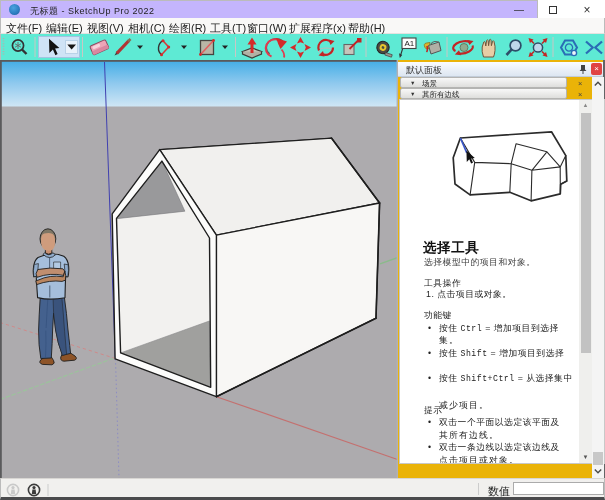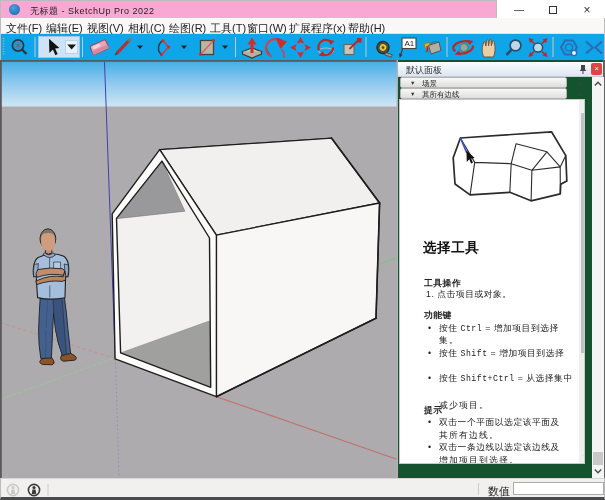--- a/index.html
+++ b/index.html
@@ -1,37 +1,37 @@
 <!DOCTYPE html>
 <html><head><meta charset="utf-8"><style>
 *{margin:0;padding:0;box-sizing:border-box}
 html,body{width:605px;height:500px;overflow:hidden}
 body{font-family:"Liberation Sans",sans-serif;position:relative;background:#fff;font-size:9px;color:#1a1a1a}
-#titlebar{position:absolute;left:0;top:0;width:497px;height:18px;background:#f9a8d4;border-left:1px solid #bbb;border-right:1px solid #bbb;border-top:1px solid #bbb}
+#titlebar{position:absolute;left:0;top:0;width:538px;height:18px;background:#c4b5fd;border-left:1px solid #bbb;border-right:1px solid #bbb;border-top:1px solid #bbb}
 #ticon{position:absolute;left:8px;top:3px;width:11px;height:11px;border-radius:50%;background:radial-gradient(circle at 40% 35%,#4aa3e0 0%,#2e7fc2 55%,#1b5e9e 100%)}
 #ttext{position:absolute;left:29px;top:4px;font-size:9px;letter-spacing:0.5px;color:#222}
 .wbtn{position:absolute;top:0;width:34px;height:18px;text-align:center;color:#333;font-size:10px;line-height:18px}
 #menubar{position:absolute;left:0;top:18px;width:605px;height:16px;background:#f9f8f7;border-left:1px solid #bbb;border-right:1px solid #bbb;border-bottom:1px solid #e4e2e0}
 .mi{position:absolute;top:3px;font-size:11px;color:#222;white-space:nowrap}
-#toolbar{position:absolute;left:0;top:34px;width:605px;height:26px;background:#0ea5e9;border-left:1px solid #bbb;border-right:1px solid #bbb}
+#toolbar{position:absolute;left:0;top:34px;width:605px;height:26px;background:#5eead4;border-left:1px solid #bbb;border-right:1px solid #bbb}
 #selbox{position:absolute;left:37px;top:2px;width:42px;height:22px;background:#cfe3f6;border:1px solid #a3c4e2}
 #seldd{position:absolute;left:64px;top:6px;width:13px;height:14px;background:rgba(255,255,255,0.55);border:1px solid #b9d2e8}
 #viewport{position:absolute;left:0;top:60px;width:398px;height:418px;background:#adabae}
-#panel{position:absolute;left:398px;top:60px;width:207px;height:418px;background:#14532d;border-right:2px solid #636466}
+#panel{position:absolute;left:398px;top:60px;width:207px;height:418px;background:#eab308;border-right:2px solid #636466}
 #statusbar{position:absolute;left:0;top:478px;width:605px;height:22px;background:#f1f0ee;border-top:1px solid #d8d6d3;border-left:1px solid #bbb;border-right:1px solid #bbb;border-bottom:3px solid #4a4a4c}
 #traytitle{position:absolute;left:0;top:2px;width:205px;height:15px;background:linear-gradient(#fafcfe,#dde6f1);border-bottom:1px solid #c2ccd8;font-size:9px;color:#333;padding:2px 0 0 8px}
 #trayx{position:absolute;left:193px;top:1px;width:11px;height:12px;background:#e04343;border-radius:2px;color:#fff;font-size:8px;line-height:12px;text-align:center}
 .pbar{position:absolute;left:2px;width:167px;height:10.5px;background:linear-gradient(#f8f8f8,#dededc);border:1px solid #b4b4b2;border-radius:2px;font-size:7px;color:#222}
 .tri{position:absolute;left:9px;top:1.5px;font-size:5.5px;color:#333}
 .pbt{position:absolute;left:21px;top:1px;font-size:7.5px}
 .pbx{position:absolute;left:177px;top:0.5px;font-size:7.5px;color:#444}
-#content{position:absolute;left:1px;top:39px;width:186px;height:364.5px;background:#fff;border:1px solid #c8c8c8;overflow:hidden}
+#content{position:absolute;left:1px;top:39px;width:206px;height:364.5px;background:#fff;border:1px solid #c8c8c8;overflow:hidden}
 .h1{position:absolute;font-size:13.5px;font-weight:bold;letter-spacing:0.6px;color:#111}
 .t{position:absolute;font-size:8.8px;letter-spacing:0.5px;color:#222;white-space:nowrap}
-.b{font-weight:bold}
+.b{font-weight:normal}
 .li{position:absolute;left:39px;font-size:8.8px;letter-spacing:0.5px;color:#222;white-space:nowrap}
 .li2{position:absolute;left:39px;font-size:8.8px;letter-spacing:1.2px;color:#222;white-space:nowrap}
 .dot{position:absolute;left:-11px;top:0px}
 .m{font-family:"Liberation Mono",monospace;font-size:8.2px}
 #isb{position:absolute;left:179px;top:0;width:13px;height:363px;background:#efefed}
 #isbup{position:absolute;left:0;top:2px;width:13px;font-size:6px;color:#888;text-align:center}
 #isbdn{position:absolute;left:0;bottom:3px;width:13px;font-size:6px;color:#555;text-align:center}
 #isbthumb{position:absolute;left:1.5px;top:13px;width:10px;height:240px;background:#c2c2c2}
 #osb{position:absolute;left:194px;top:17px;width:12px;height:401px;background:#f4f4f4}
 #sbtext{position:absolute;left:54px;top:5px;font-size:9px;letter-spacing:1.65px;color:#222;white-space:nowrap}
@@ -294,33 +294,34 @@
   <div id="content">
     <svg style="position:absolute;left:43px;top:15px" width="136" height="95" viewBox="443 115 136 95">
       <g fill="none" stroke="#2b2b2b" stroke-width="1.2" stroke-linejoin="round" stroke-linecap="round">
         <polygon points="453.2,157.8 460.4,138 551.5,131.8 565.8,155.6 566.8,180.9 560.7,184.2 560.3,193.8 531.1,200.8 509.8,192.3 470.1,194.9 455,184" fill="#fff" stroke-width="1.7"></polygon>
         <path d="M460.4,138 L474.7,162.4 L470.1,194.9 M474.7,162.4 L511.2,163.7 L509.8,192.3 M511.2,163.7 L516.1,143.7 L546.9,151.8 L531.9,170.3 L511.2,163.7 M546.9,151.8 L560.2,166.9 L531.9,170.3 L531.1,200.8 M560.2,166.9 L560.3,193.8 M560.2,166.9 L565.8,155.6 M566.8,180.9 L560.7,184.2" stroke-width="1.1"></path>
       </g>
       <line x1="460.4" y1="138" x2="466.8" y2="152.8" stroke="#3a57c9" stroke-width="1.7"></line>
       <path d="M466.4,150.5 l0.4,11.5 l2.5,-2.7 l1.8,4.3 l1.9,-0.8 l-1.8,-4.3 l3.6,-0.4 z" fill="#111"></path>
     </svg>
     <div class="h1" style="left:23px;top:138.5px">选择工具</div>
+    <div class="t" style="left:24px;top:157px;color:#3d3d3d">选择模型中的项目和对象。</div>
     <div class="t b" style="left:24px;top:178px">工具操作</div>
     <div class="t" style="left:26px;top:188.5px">1. 点击项目或对象。</div>
     <div class="t b" style="left:24px;top:209.5px">功能键</div>
     <div class="li" style="top:222.5px"><span class="dot">•</span>按住 <span class="m">Ctrl</span> = 增加项目到选择</div>
     <div class="li2" style="top:235px">集。</div>
     <div class="li" style="top:247.5px"><span class="dot">•</span>按住 <span class="m">Shift</span> = 增加项目到选择</div>
     <div class="li" style="top:272.5px"><span class="dot">•</span>按住 <span class="m">Shift+Ctrl</span> = 从选择集中</div>
     <div class="li2" style="top:300px">减少项目。</div>
     <div class="t b" style="left:24px;top:304.5px">提示</div>
     <div class="li" style="top:317px"><span class="dot">•</span>双击一个平面以选定该平面及</div>
     <div class="li2" style="top:329.5px">其所有边线。</div>
     <div class="li" style="top:342px"><span class="dot">•</span>双击一条边线以选定该边线及</div>
-    <div class="li2" style="top:354.5px">增加项目到选择。</div>
+    <div class="li2" style="top:354.5px">点击项目或对象。</div>
 
     <div id="isb">
         <div id="isbup">▲</div>
         <div id="isbthumb"></div>
         <div id="isbdn">▼</div>
       </div>
   </div>
   <div id="osb">
   <svg style="position:absolute;left:1px;top:3px" width="10" height="8" viewBox="0 0 10 8">
         <path d="M1.8,5.5 L5,2.2 L8.2,5.5" fill="none" stroke="#4a4a4a" stroke-width="1.4"></path>

